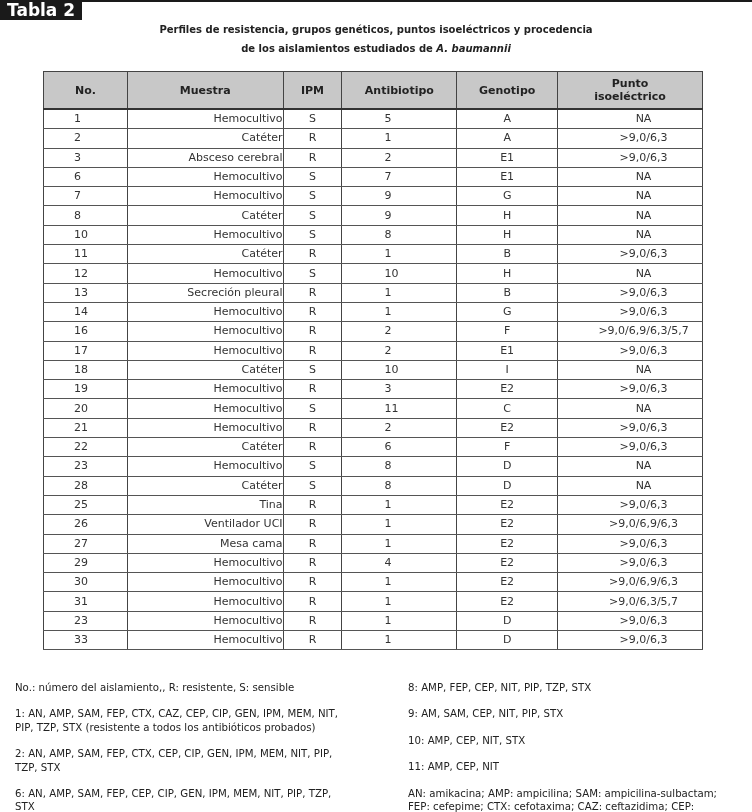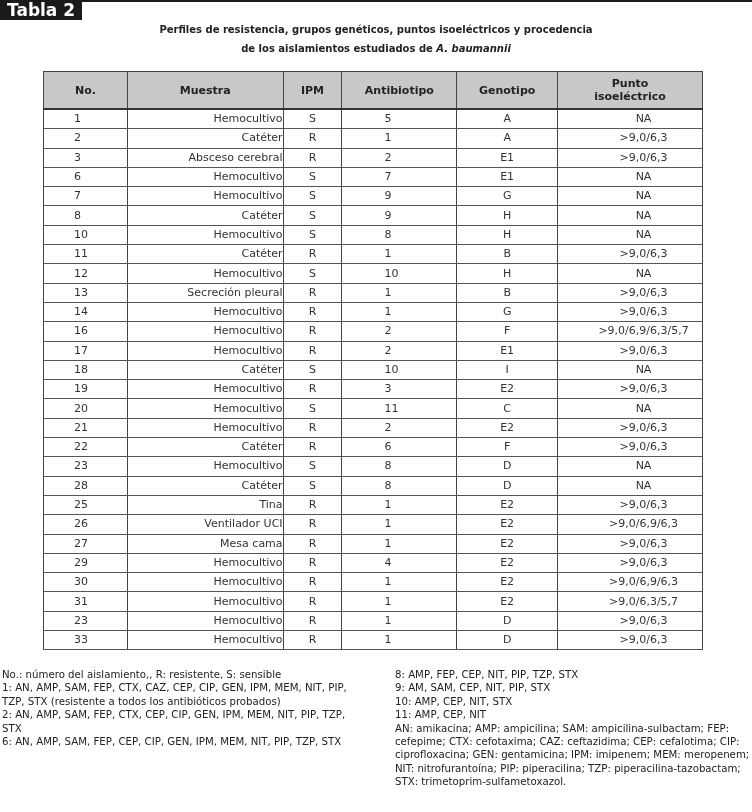--- a/index.html
+++ b/index.html
@@ -14,21 +14,21 @@
   tr.r td { height:18.3px; }
   td.l { text-align:right; padding-left:29px; }
   td.num { text-align:left; padding-left:30px; }
   td.ipm { text-align:center; }
   td.ab { text-align:left; padding-left:42px; }
   td.gen { text-align:center; }
   td.pi { text-align:center; padding-left:27px; }
   .notes { position:absolute; top:668px; font-size:10.2px; line-height:13.4px; color:#222; font-family:"DejaVu Sans", sans-serif; }
   .notes.left { left:2px; width:362px; }
   .notes.right { left:395px; width:355px; }
-  .notes div { margin:0; }
+  .notes div { margin:13px; }
 </style>
 </head>
 <body>
 
 <div class="topline"></div>
 <div class="tag">Tabla 2</div>
 
 <div class="title">
   <div>Perfiles de resistencia, grupos genéticos, puntos isoeléctricos y procedencia</div>
   <div><span>de los aislamientos estudiados de </span><i>A. baumannii</i></div>

